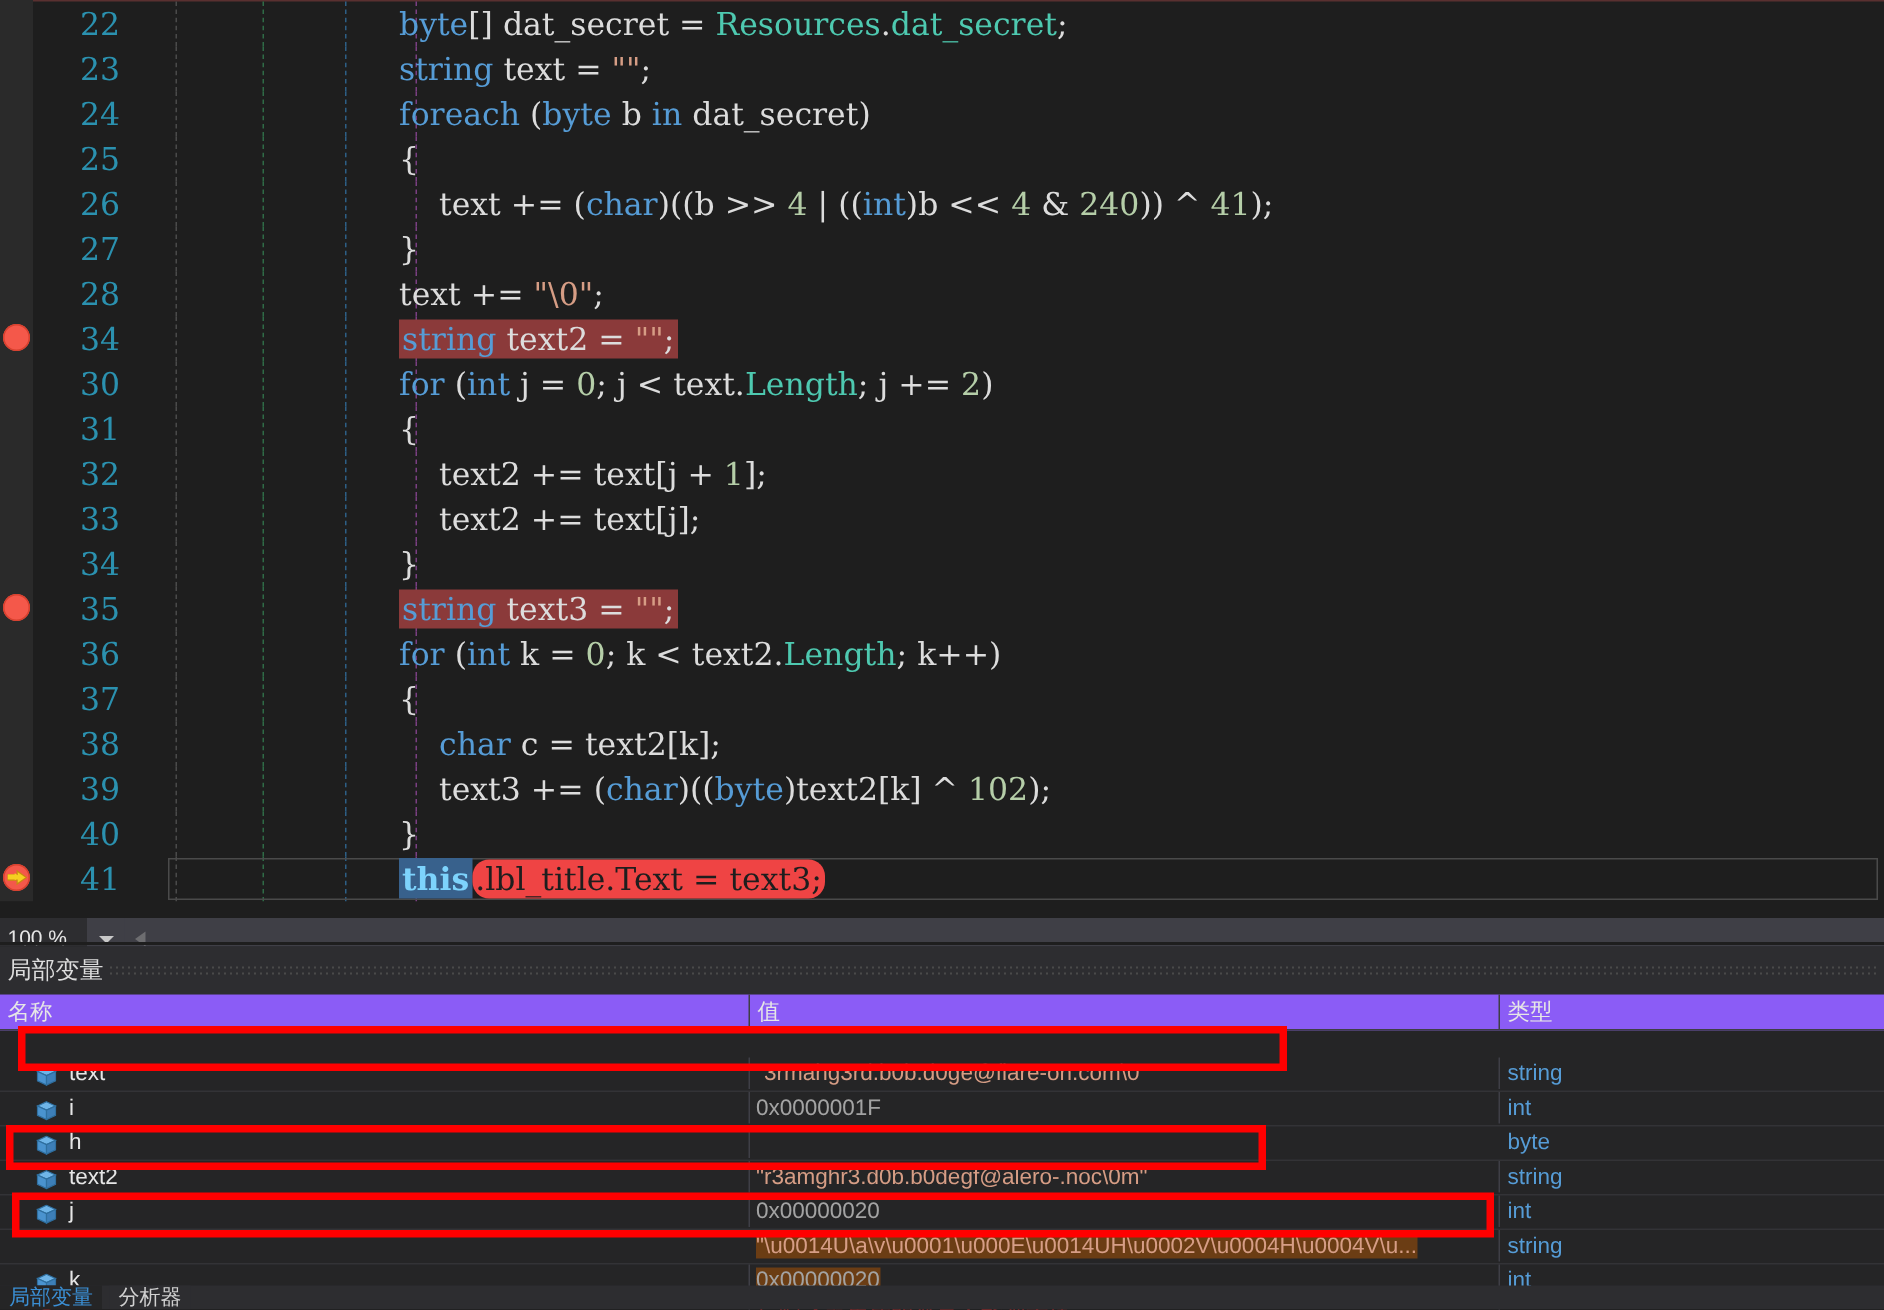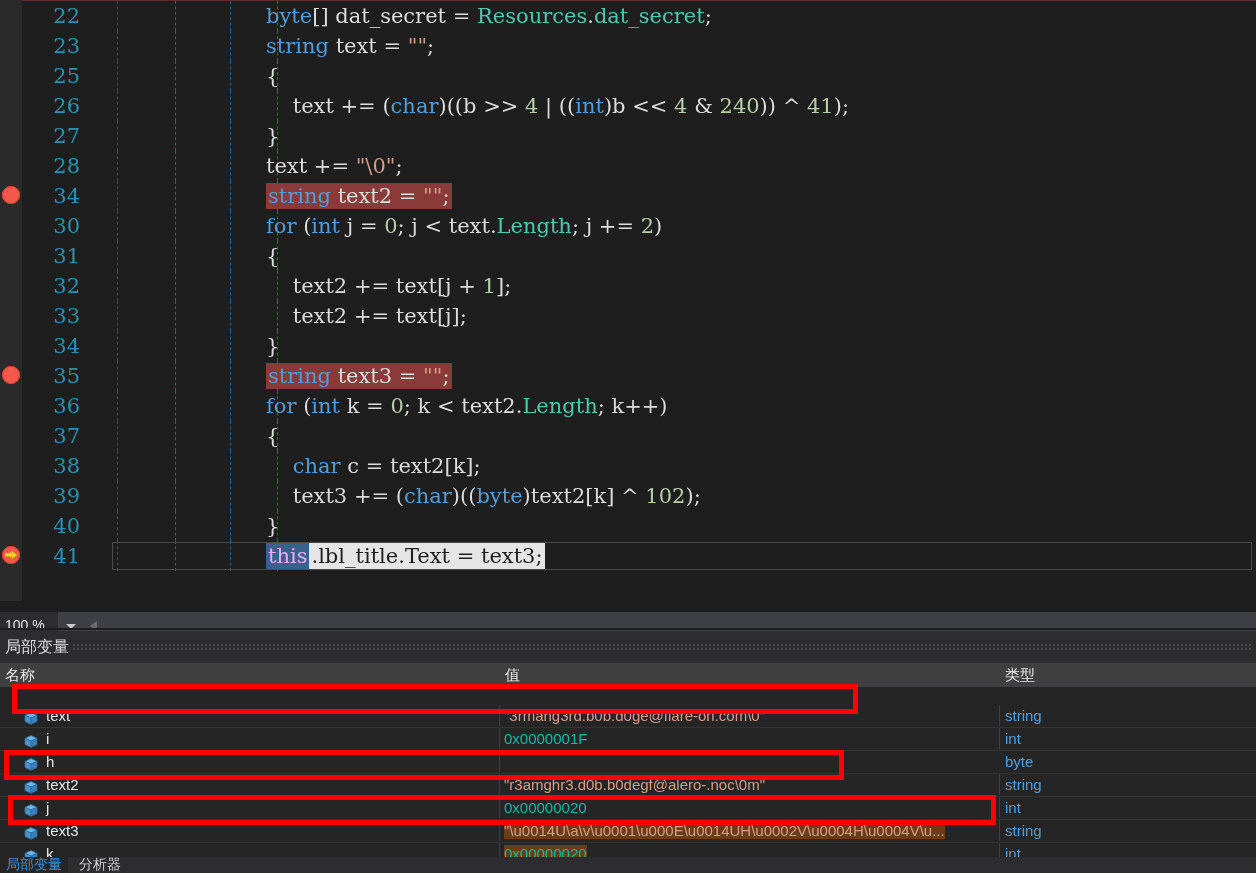--- a/index.html
+++ b/index.html
@@ -36,22 +36,22 @@
        font-size:21px;color:#dcdcdc;white-space:pre;}
   .kw{color:#569cd6;}
   .num{color:#b5cea8;}
   .typ{color:#4ec9b0;}
   .str{color:#d69d85;}
   .pl{color:#dcdcdc;}
 
   .hl-bp{background:#8b3a3a;padding:1px 2px;}
   .curline-box{position:absolute;left:112px;top:1px;width:1140px;height:28px;
        border:1px solid #4a4a4a;box-sizing:border-box;}
-  .hl-cur{background:#e5e5e5;color:#1e1e1e;padding:1px 2px;}
-  .hl-sel{background:#38618c;color:#f0abfc;padding:1px 2px;}
+  .hl-cur{background:#ef4444;color:#1e1e1e;padding:1px 2px;border-radius:11px;}
+  .hl-sel{background:#38618c;color:#7dd3fc;padding:1px 2px;font-weight:bold;}
 
   
   .zoomstrip{position:absolute;left:0;top:612px;width:1256px;height:28px;background:#3f3f46;}
   .zoombox{position:absolute;left:0;top:0;width:58px;height:27px;background:#2d2d30;
      color:#e6e6e6;font-size:14px;line-height:27px;padding-left:5px;box-sizing:border-box;}
   .zoomdd{position:absolute;left:58px;top:0;width:25px;height:27px;background:#3f3f46;}
   .zoomdd::after{content:"";position:absolute;left:8px;top:12px;border-left:5px solid transparent;
      border-right:5px solid transparent;border-top:5px solid #c8c8c8;}
   .hscroll-left{position:absolute;left:84px;top:0;width:22px;height:27px;}
   .hscroll-left::after{content:"";position:absolute;left:6px;top:9px;border-top:5px solid transparent;
@@ -59,42 +59,42 @@
   .hscroll-track{position:absolute;left:106px;top:0;width:1150px;height:27px;background:#3f3f46;}
   .strip-sep{position:absolute;left:0;top:628px;width:1256px;height:2px;background:#1e1e1e;}
 
   
   .locals{position:absolute;left:0;top:631px;width:1256px;height:242px;background:#252526;}
   .locals-title{position:absolute;left:0;top:0;width:1256px;height:32px;background:#2d2d30;}
   .locals-title span{position:absolute;left:5px;top:6px;font-size:16px;color:#dcdcdc;}
   .grip{position:absolute;left:72px;top:12px;right:4px;height:8px;
      background-image:radial-gradient(#4a4a4a 1px,transparent 1px);background-size:4px 4px;}
 
-  .thead{position:absolute;left:0;top:32px;width:1256px;height:23px;background:#404040;
+  .thead{position:absolute;left:0;top:32px;width:1256px;height:23px;background:#8b5cf6;
      border-bottom:1px solid #3f3f46;}
   .th{position:absolute;top:0;height:23px;line-height:23px;font-size:15px;color:#e6e6e6;
       border-right:1px solid #3f3f46;box-sizing:border-box;padding-left:5px;}
   .th-name{left:0;width:500px;}
   .th-val{left:500px;width:500px;}
   .th-type{left:1000px;width:256px;border-right:none;}
 
   .rows{position:absolute;left:0;top:55px;width:1256px;margin-top:19px;}
   .vrow{position:relative;height:22px;border-bottom:1px solid #333336;}
   .c-name{position:absolute;left:0;top:0;width:500px;height:21px;line-height:21px;
       border-right:1px solid #3f3f46;box-sizing:border-box;}
   .c-val{position:absolute;left:500px;top:0;width:500px;height:21px;line-height:21px;
       border-right:1px solid #3f3f46;box-sizing:border-box;padding-left:4px;
       font-size:15px;white-space:nowrap;overflow:hidden;}
   .c-type{position:absolute;left:1000px;top:0;width:256px;height:21px;line-height:21px;
       padding-left:5px;box-sizing:border-box;font-size:15px;color:#569cd6;}
 
   .vicon{position:absolute;left:24px;top:4px;width:14px;height:13px;}
   .vname{position:absolute;left:46px;top:0;height:21px;line-height:21px;font-size:15px;color:#e6e6e6;}
   .v-str{color:#d69d85;}
-  .v-num{color:#14b8a6;}
+  .v-num{color:#a3a3a3;}
   .v-err{color:#e02f2f;}
   .val-hl{background:#6b3d14;}
 
   
   .redbox{position:absolute;border:5px solid #ff0000;box-sizing:border-box;pointer-events:none;}
 
   
   .btabs{position:absolute;left:0;top:857px;width:1256px;height:16px;background:#2d2d30;}
   .btab{position:absolute;top:0;height:16px;line-height:15px;font-size:14px;padding:0 6px;}
   .btab.active{left:0;color:#3b8fd4;background:#252526;}
@@ -104,20 +104,21 @@
 <body>
 
 <div id="app">
 
   <div class="editor">
     <div class="topline"></div>
     <div class="gutter-bar"></div>
     <div class="code-rows" id="code-rows">
         <div class="row"><div class="lno">22</div><div class="guide g1"></div><div class="guide g2"></div><div class="guide g3"></div><div class="guide g4"></div><div class="src"><span class="kw">byte</span><span class="pl">[] </span><span class="pl">dat_secret = </span><span class="typ">Resources</span><span class="pl">.</span><span class="typ">dat_secret</span><span class="pl">;</span></div></div>
         <div class="row"><div class="lno">23</div><div class="guide g1"></div><div class="guide g2"></div><div class="guide g3"></div><div class="guide g4"></div><div class="src"><span class="kw">string</span><span class="pl"> text = </span><span class="str">""</span><span class="pl">;</span></div></div>
+        <div class="row"><div class="lno">24</div><div class="guide g1"></div><div class="guide g2"></div><div class="guide g3"></div><div class="guide g4"></div><div class="src"><span class="kw">foreach</span><span class="pl"> (</span><span class="kw">byte</span><span class="pl"> b </span><span class="kw">in</span><span class="pl"> dat_secret)</span></div></div>
         <div class="row"><div class="lno">25</div><div class="guide g1"></div><div class="guide g2"></div><div class="guide g3"></div><div class="guide g4"></div><div class="src"><span class="pl">{</span></div></div>
         <div class="row"><div class="lno">26</div><div class="guide g1"></div><div class="guide g2"></div><div class="guide g3"></div><div class="guide g4"></div><div class="src"><span class="pl">    text += (</span><span class="kw">char</span><span class="pl">)((b &gt;&gt; </span><span class="num">4</span><span class="pl"> | ((</span><span class="kw">int</span><span class="pl">)b &lt;&lt; </span><span class="num">4</span><span class="pl"> &amp; </span><span class="num">240</span><span class="pl">)) ^ </span><span class="num">41</span><span class="pl">);</span></div></div>
         <div class="row"><div class="lno">27</div><div class="guide g1"></div><div class="guide g2"></div><div class="guide g3"></div><div class="guide g4"></div><div class="src"><span class="pl">}</span></div></div>
         <div class="row"><div class="lno">28</div><div class="guide g1"></div><div class="guide g2"></div><div class="guide g3"></div><div class="guide g4"></div><div class="src"><span class="pl">text += </span><span class="str">"\0"</span><span class="pl">;</span></div></div>
         <div class="row"><div class="mark bp"></div><div class="lno">34</div><div class="guide g1"></div><div class="guide g2"></div><div class="guide g3"></div><div class="guide g4"></div><div class="src"><span class="hl-bp"><span class="kw">string</span><span class="pl"> text2 = </span><span class="str">""</span><span class="pl">;</span></span></div></div>
         <div class="row"><div class="lno">30</div><div class="guide g1"></div><div class="guide g2"></div><div class="guide g3"></div><div class="guide g4"></div><div class="src"><span class="kw">for</span><span class="pl"> (</span><span class="kw">int</span><span class="pl"> j = </span><span class="num">0</span><span class="pl">; j &lt; text.</span><span class="typ">Length</span><span class="pl">; j += </span><span class="num">2</span><span class="pl">)</span></div></div>
         <div class="row"><div class="lno">31</div><div class="guide g1"></div><div class="guide g2"></div><div class="guide g3"></div><div class="guide g4"></div><div class="src"><span class="pl">{</span></div></div>
         <div class="row"><div class="lno">32</div><div class="guide g1"></div><div class="guide g2"></div><div class="guide g3"></div><div class="guide g4"></div><div class="src"><span class="pl">    text2 += text[j + </span><span class="num">1</span><span class="pl">];</span></div></div>
         <div class="row"><div class="lno">33</div><div class="guide g1"></div><div class="guide g2"></div><div class="guide g3"></div><div class="guide g4"></div><div class="src"><span class="pl">    text2 += text[j];</span></div></div>
         <div class="row"><div class="lno">34</div><div class="guide g1"></div><div class="guide g2"></div><div class="guide g3"></div><div class="guide g4"></div><div class="src"><span class="pl">}</span></div></div>
@@ -208,28 +209,20 @@
                 <path d="M7 0.5 13 3.3 7 6.1 1 3.3z" fill="#6fb5e8" stroke="#2f6f9f" stroke-width="0.8"></path>
                 <path d="M1 3.3 7 6.1v6.2L1 9.5z" fill="#4a93cf" stroke="#2f6f9f" stroke-width="0.8"></path>
                 <path d="M13 3.3 7 6.1v6.2l6-2.8z" fill="#3d7fb8" stroke="#2f6f9f" stroke-width="0.8"></path>
               </svg></span>
             <span class="vname">j</span>
           </div>
           <div class="c-val"><span class="v-num">0x00000020</span></div>
           <div class="c-type">int</div>
         </div>
         <div class="vrow">
-          <div class="c-name">
-            <span class="vicon"><svg viewBox="0 0 14 13" width="14" height="13">
-                <path d="M7 0.5 13 3.3 7 6.1 1 3.3z" fill="#6fb5e8" stroke="#2f6f9f" stroke-width="0.8"></path>
-                <path d="M1 3.3 7 6.1v6.2L1 9.5z" fill="#4a93cf" stroke="#2f6f9f" stroke-width="0.8"></path>
-                <path d="M13 3.3 7 6.1v6.2l6-2.8z" fill="#3d7fb8" stroke="#2f6f9f" stroke-width="0.8"></path>
-              </svg></span>
-            <span class="vname">text3</span>
-          </div>
           <div class="c-val"><span class="v-str val-hl">"\u0014U\a\v\u0001\u000E\u0014UH\u0002V\u0004H\u0004V\u...</span></div>
           <div class="c-type">string</div>
         </div>
         <div class="vrow">
           <div class="c-name">
             <span class="vicon"><svg viewBox="0 0 14 13" width="14" height="13">
                 <path d="M7 0.5 13 3.3 7 6.1 1 3.3z" fill="#6fb5e8" stroke="#2f6f9f" stroke-width="0.8"></path>
                 <path d="M1 3.3 7 6.1v6.2L1 9.5z" fill="#4a93cf" stroke="#2f6f9f" stroke-width="0.8"></path>
                 <path d="M13 3.3 7 6.1v6.2l6-2.8z" fill="#3d7fb8" stroke="#2f6f9f" stroke-width="0.8"></path>
               </svg></span>

